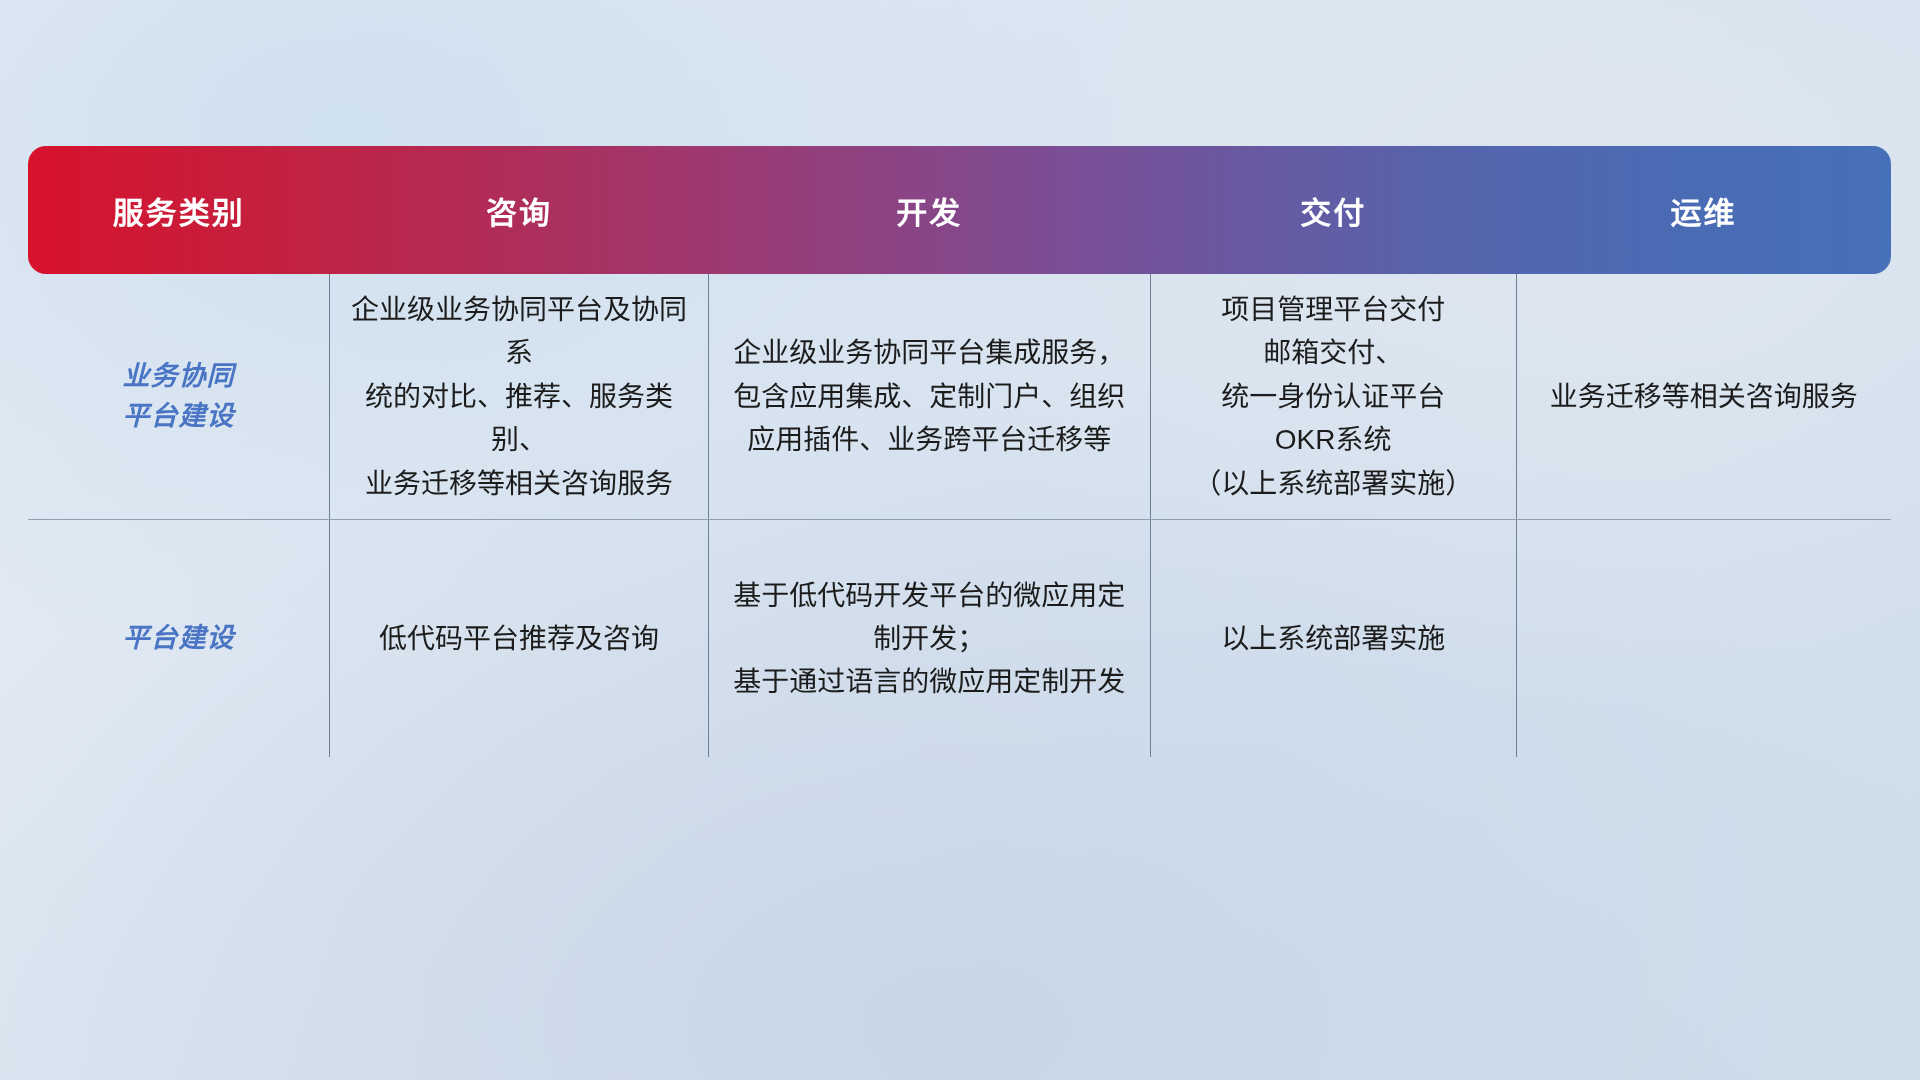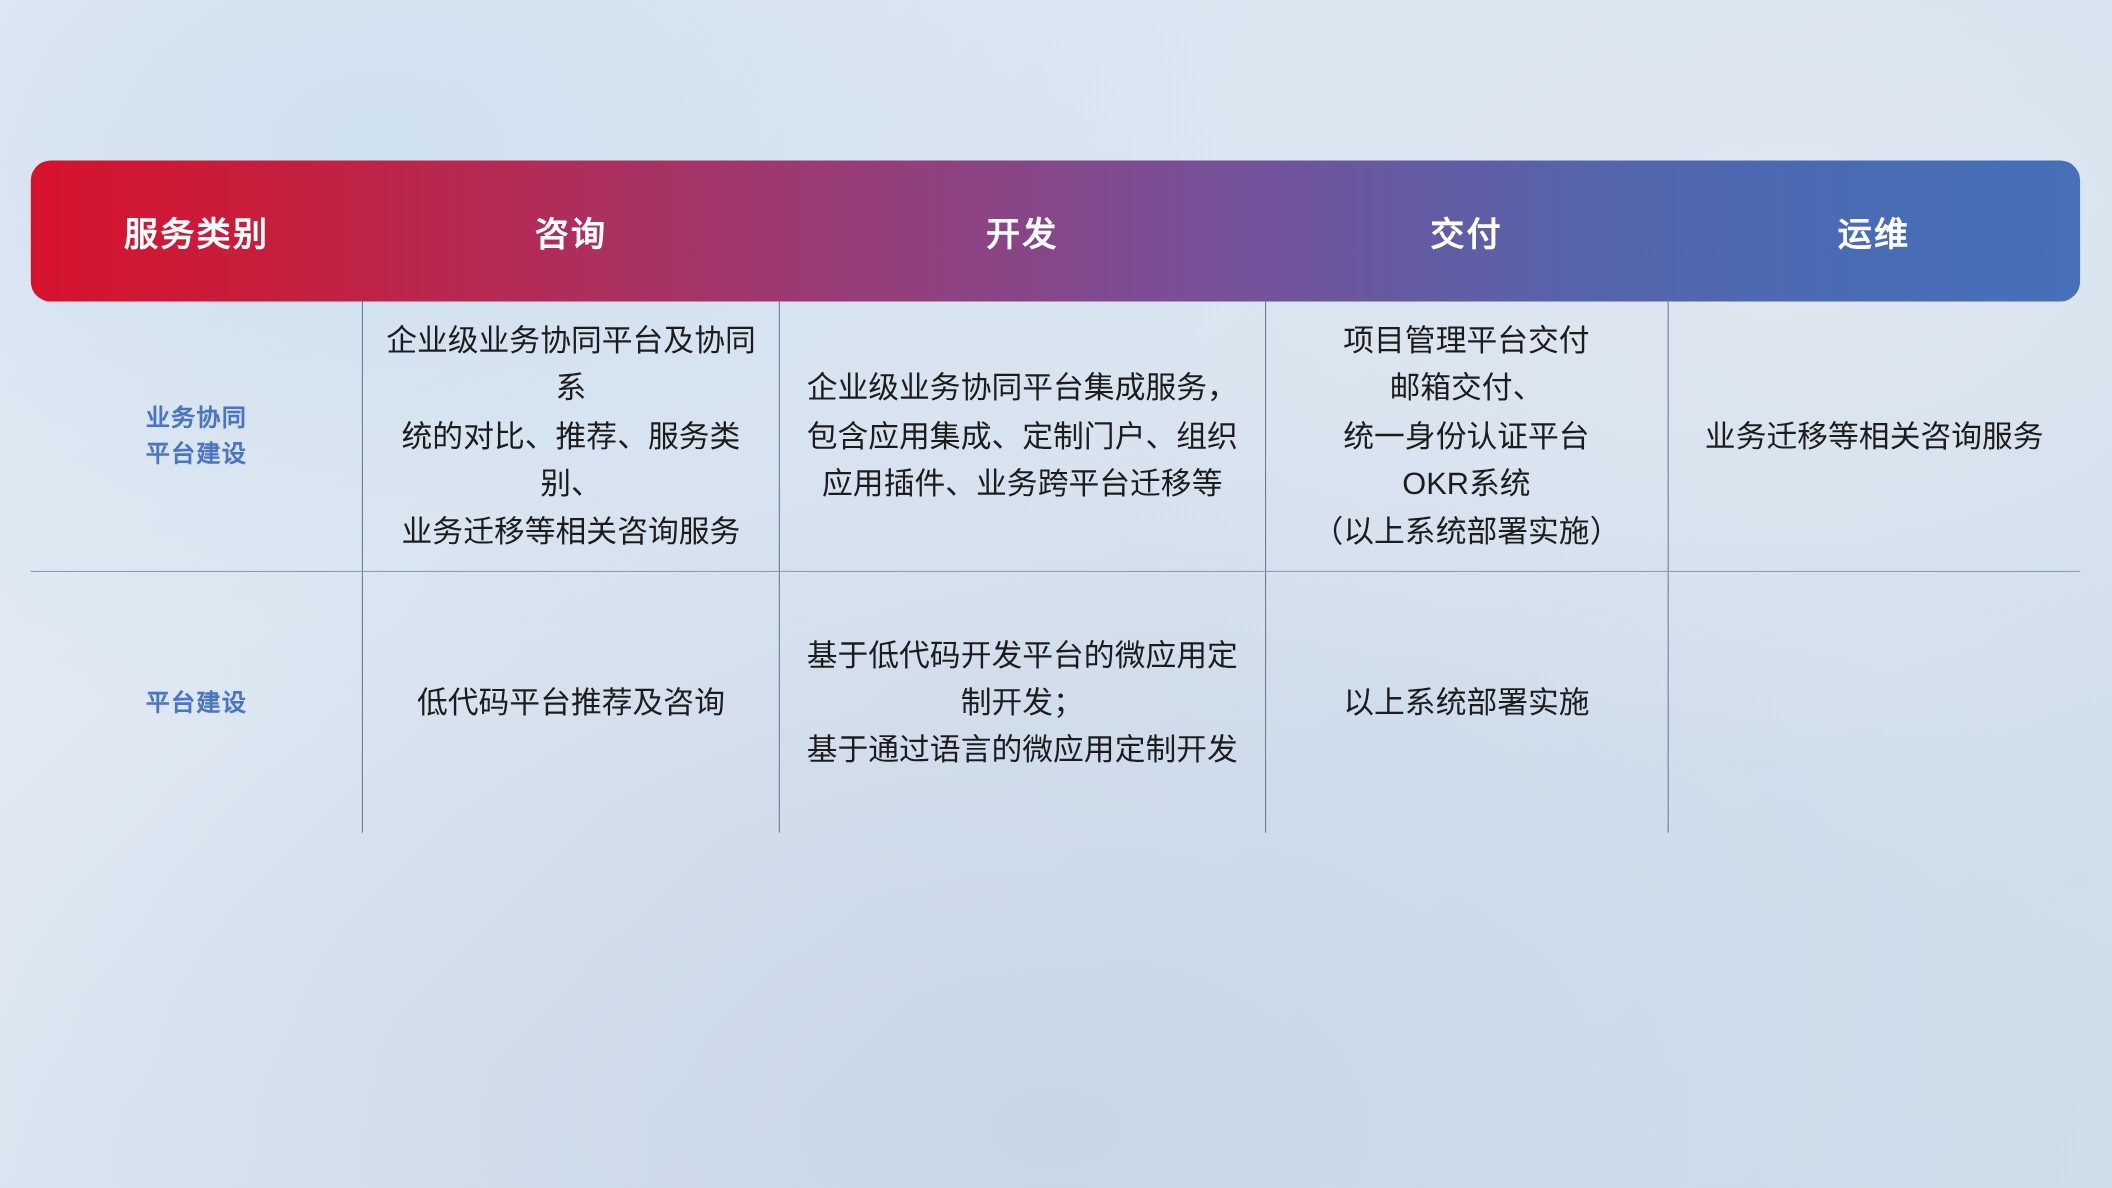--- a/index.html
+++ b/index.html
@@ -79,23 +79,24 @@
   tbody td:last-child {
     border-right: none;
   }
   tbody tr:last-child td {
     border-bottom: none;
   }
 
   .cat-cell {
     color: #4a74c4;
     font-weight: bold;
-    font-size: 22px;
+    font-size: 27px;
     line-height: 1.5;
     letter-spacing: 1px;
+    font-style: italic;
   }
 
   .row-1 { height: 242px; }
   .row-2 { height: 194px; }
   .row-3 { height: 238px; }
 
   
   col.c-cat  { width: 14.0%; }
   col.c-con  { width: 17.6%; }
   col.c-dev  { width: 20.5%; }

